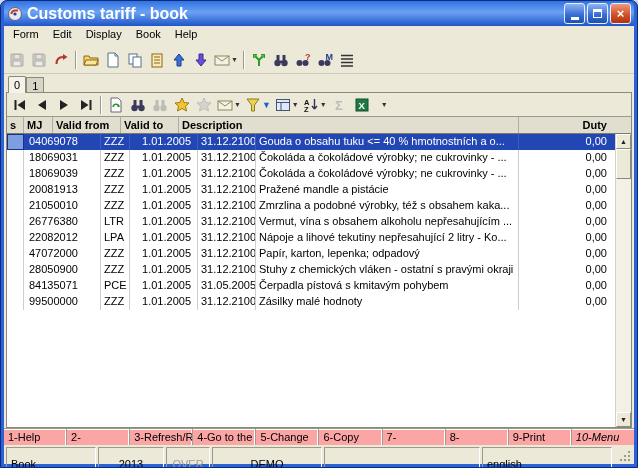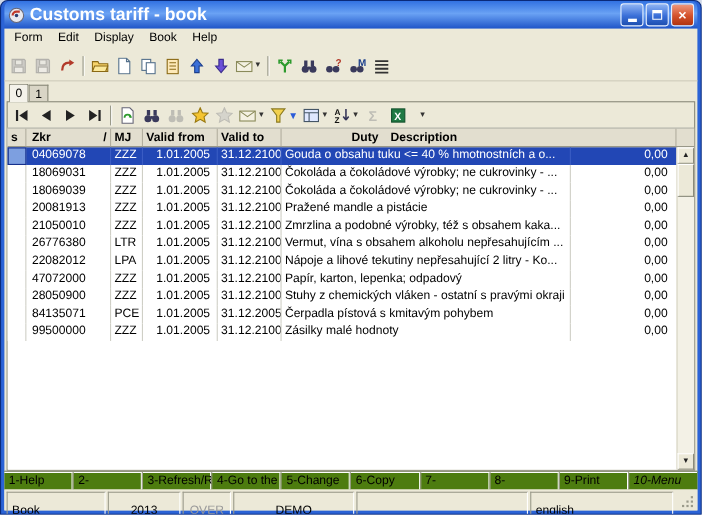--- a/index.html
+++ b/index.html
@@ -70,21 +70,21 @@
   .grid-row.selected .c-s { background:#7d9fe0; border:1px solid #16308c; }
 
   
   .vscroll { width:16px; flex:none; display:flex; flex-direction:column; background:#f3f1e6; border-left:1px solid #d6d2c2; }
   .sbtn { height:15px; background:#ECE9D8; border:1px solid #fff; border-right-color:#8a8a7a; border-bottom-color:#8a8a7a;
           font-size:7px; display:flex; align-items:center; justify-content:center; color:#222; }
   .sthumb { height:30px; background:#ECE9D8; border:1px solid #fff; border-right-color:#8a8a7a; border-bottom-color:#8a8a7a; }
   .strack { flex:1; }
 
   
-  .fkeys { height:17px; display:flex; align-items:stretch; background:#4d7c0f; border-top:1px solid #9a9a8a; box-shadow:inset 0 1px 0 #fff; }
+  .fkeys { height:17px; display:flex; align-items:stretch; background:#fca5a5; border-top:1px solid #9a9a8a; box-shadow:inset 0 1px 0 #fff; }
   .fkey { flex:1; display:flex; align-items:center; padding-left:4px; border-right:1px solid #9e9e8e; box-shadow:inset -1px 0 0 #fff; white-space:nowrap; overflow:hidden; }
   .fkey:last-child { border-right:none; box-shadow:none;font-style:italic; }
 
   
   .statusbar { height:19px; display:flex; gap:2px; padding:2px 2px 1px; background:#ECE9D8; align-items:stretch; }
   .scell { border:1px solid #9b9b8b; border-bottom-color:#fff; border-right-color:#fff; padding:16px 4px;
            display:flex; align-items:center; white-space:nowrap; overflow:hidden; }
   .scell.center { justify-content:center; }
   .scell.gray { color:#9a9a9a; justify-content:center; }
   .s-book { width:90px; }
@@ -334,29 +334,25 @@
             </svg>
           </button>
         <button class="tbtn">
             <span class="dd">▼</span>
           </button>
       </div>
 
       <div class="gridwrap">
         <div class="grid-header">
           <div class="hc c-s">s</div>
-          <div class="hc c-zkr">
-            <span>Zkr</span>
-            <span>/</span>
-          </div>
           <div class="hc c-mj">MJ</div>
           <div class="hc c-from">Valid from</div>
           <div class="hc c-to">Valid to</div>
+          <div class="hc c-desc">Description</div>
           <div class="hc c-duty">Duty</div>
-          <div class="hc c-desc">Description</div>
         </div>
         <div class="grid-scroll-row">
           <div class="grid-body">
               <div class="grid-row selected">
     <div class="gc c-s"></div>
     <div class="gc c-zkr">04069078</div>
     <div class="gc c-mj">ZZZ</div>
     <div class="gc c-from">1.01.2005</div>
     <div class="gc c-to">31.12.2100</div>
     <div class="gc c-desc">Gouda o obsahu tuku &lt;= 40 % hmotnostních a o...</div>
@@ -432,21 +428,21 @@
     <div class="gc c-from">1.01.2005</div>
     <div class="gc c-to">31.12.2100</div>
     <div class="gc c-desc">Stuhy z chemických vláken - ostatní s pravými okraji</div>
     <div class="gc c-duty">0,00</div>
   </div>
               <div class="grid-row">
     <div class="gc c-s"></div>
     <div class="gc c-zkr">84135071</div>
     <div class="gc c-mj">PCE</div>
     <div class="gc c-from">1.01.2005</div>
-    <div class="gc c-to">31.12.2005</div>
+    <div class="gc c-to">31.05.2005</div>
     <div class="gc c-desc">Čerpadla pístová s kmitavým pohybem</div>
     <div class="gc c-duty">0,00</div>
   </div>
               <div class="grid-row">
     <div class="gc c-s"></div>
     <div class="gc c-zkr">99500000</div>
     <div class="gc c-mj">ZZZ</div>
     <div class="gc c-from">1.01.2005</div>
     <div class="gc c-to">31.12.2100</div>
     <div class="gc c-desc">Zásilky malé hodnoty</div>

